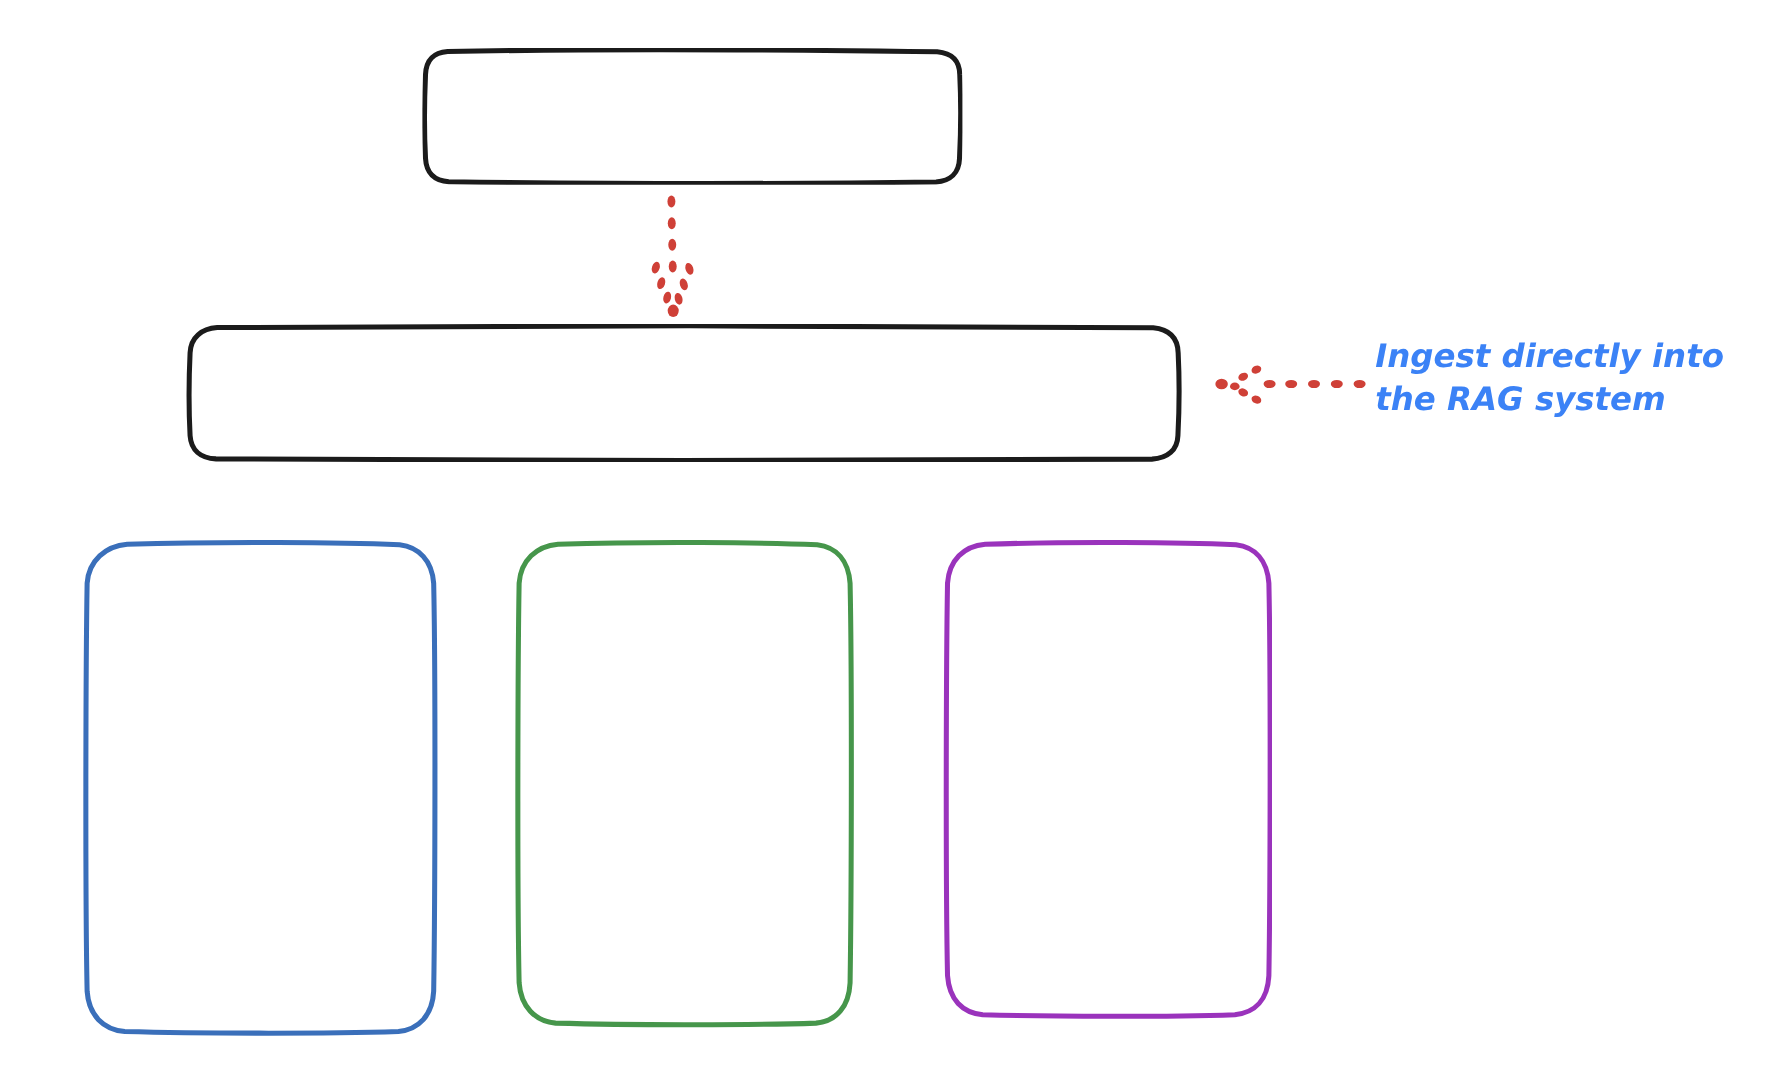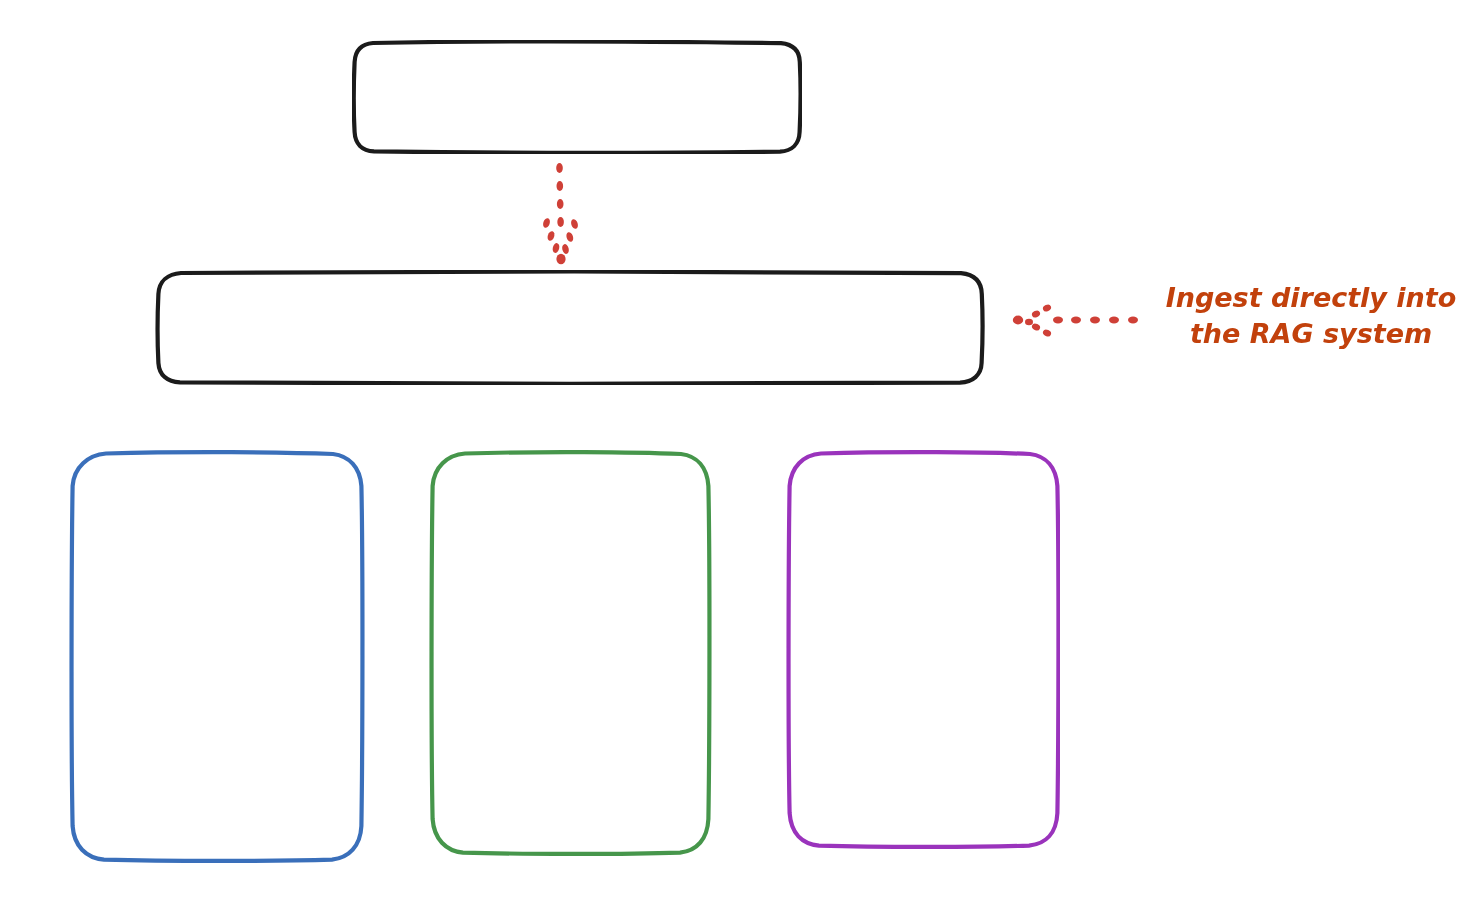--- a/index.html
+++ b/index.html
@@ -104,27 +104,26 @@
   }
   #edge-agent-ragtool { left: 516px; top: 160px; width: 90px; height: 110px; }
   #annotation-arrow   { left: 1010px; top: 292px; width: 130px; height: 56px; }
 
   
   #annotation-ingest {
     position: absolute;
     left: 1146px;
     top: 280px;
     width: 330px;
-    color: #c2410c;
+    color: #3b82f6;
     font-family: "DejaVu Sans", sans-serif;
     font-size: 27px;
     font-weight: 600;
     font-style: italic;
     line-height: 1.32;
-    text-align: center;
     white-space: pre-line;
   }
 </style>
 </head>
 <body>
 
 <div id="canvas">
 
   <div class="node" id="node-agent">
     <svg class="sketch-border" viewBox="0 0 450 114" preserveAspectRatio="none">

